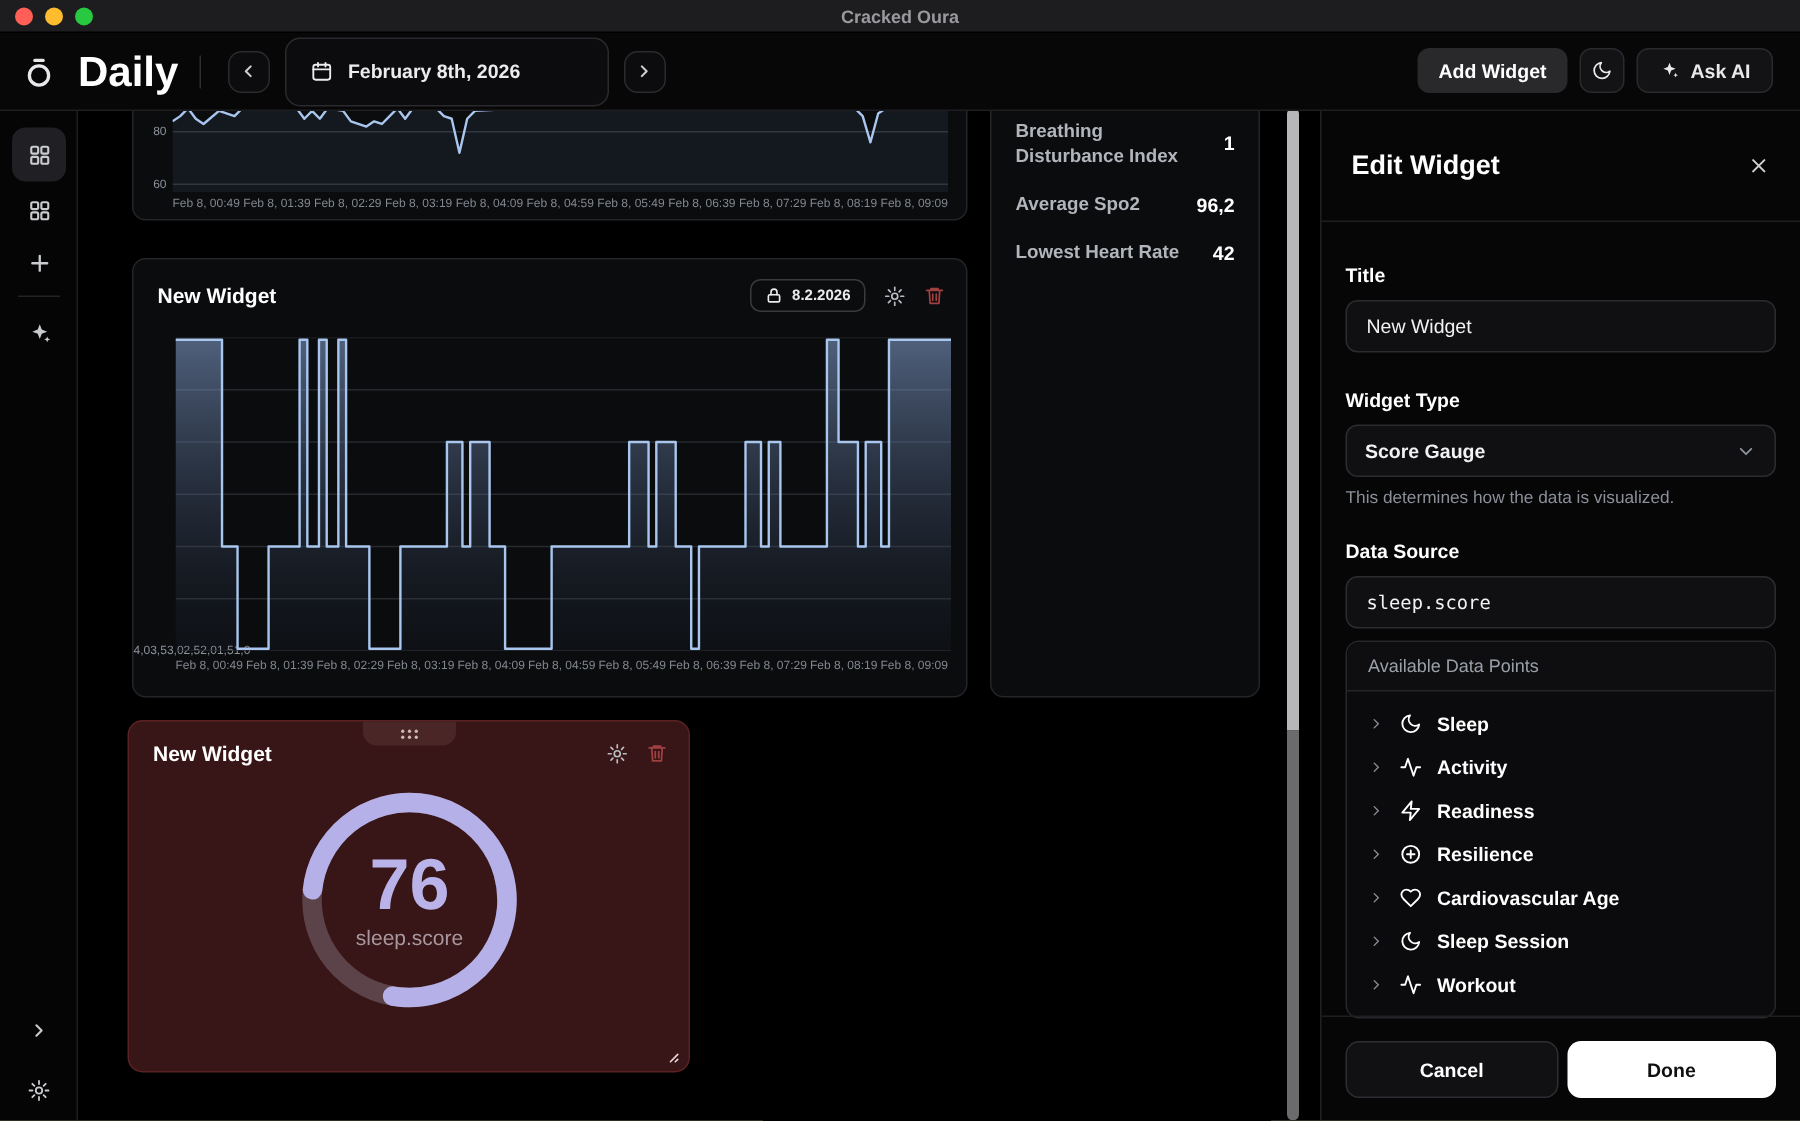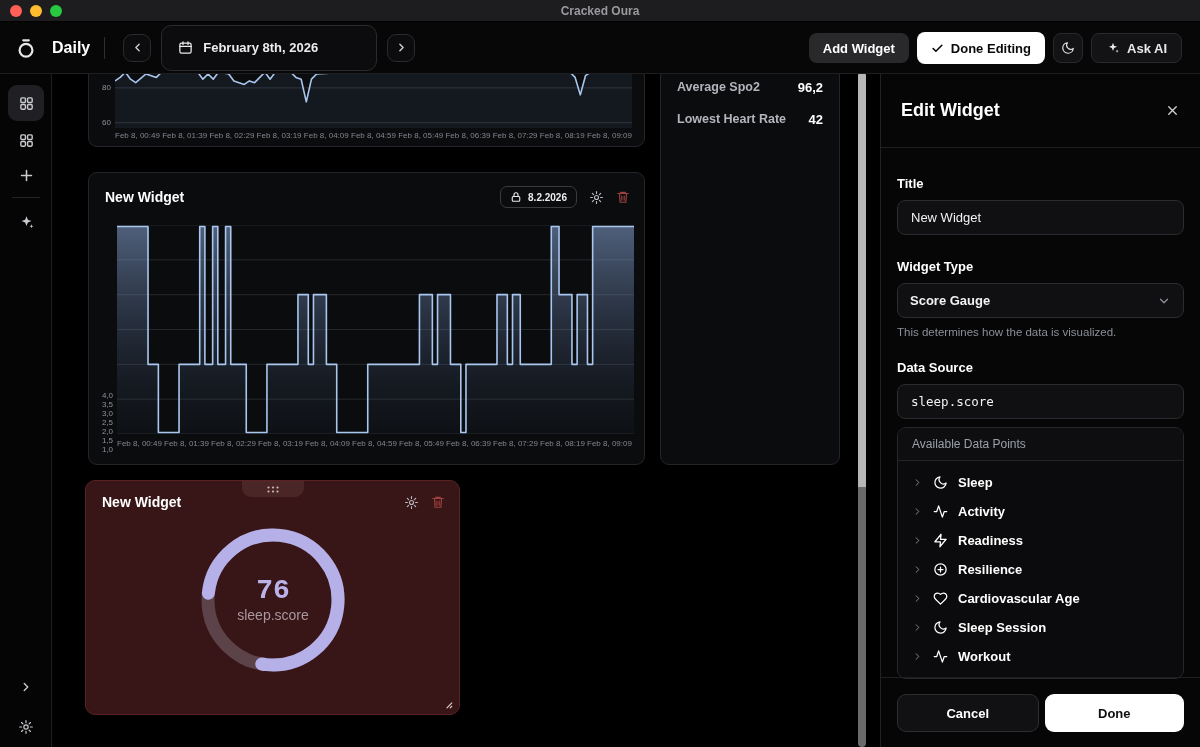--- a/index.html
+++ b/index.html
@@ -9,21 +9,21 @@
   
   .titlebar { position:relative; height:22px; background:#1d1d1f; border-bottom:1px solid #000; display:flex; align-items:center; justify-content:center; }
   .traffic { position:absolute; left:10px; top:5px; display:flex; gap:8px; }
   .dot { width:12px; height:12px; border-radius:50%; }
   .dot.red{background:#ff5f57;} .dot.yellow{background:#febc2e;} .dot.green{background:#28c840;}
   .win-title { font-size:12px; font-weight:700; color:#9a9a9e; }
 
   
   .header { position:relative; height:52px; background:#070708; border-bottom:1px solid #1e1e21; display:flex; align-items:center; }
   .logo-wrap { width:52px; display:flex; justify-content:center; color:#e8e8ea; }
-  .page-title { font-size:16px; font-weight:700; color:#fff; margin-right:14px; }
+  .page-title { font-size:28px; font-weight:700; color:#fff; margin-right:14px; }
   .hdr-divider { width:1px; height:22px; background:#2e2e32; margin-right:18px; }
   .chev-btn { width:28px; height:28px; border-radius:9px; border:1px solid #2b2b2f; background:#0c0c0e; color:#cfcfd2; display:flex; align-items:center; justify-content:center; cursor:pointer; }
   .date-pill { height:46px; margin:0 10px; padding:0 58px 0 16px; border-radius:10px; border:1px solid #2b2b2f; background:#0c0c0e; color:#ececee; display:flex; align-items:center; gap:10px; font-size:13px; font-weight:700; }
   .hdr-right { position:absolute; right:18px; top:10px; display:flex; align-items:center; gap:8px; }
   .btn { height:30px; border:none; border-radius:8px; padding:0 14px; font-size:13px; font-weight:700; display:flex; align-items:center; gap:7px; cursor:pointer; font-family:inherit; }
   .btn-gray { background:#29292c; color:#fff; }
   .btn-white { background:#fff; color:#0a0a0a; height:32px; }
   .btn-outline { background:#131316; border:1px solid #2a2a2e; color:#e9e9eb; }
   .icon-only { width:30px; padding:0; justify-content:center; }
 
@@ -52,30 +52,30 @@
   .stat-value { font-size:13px; font-weight:700; color:#fff; flex:none; }
 
   
   .card-sleep { left:36px; top:98px; width:557px; height:293px; }
   .widget-header { display:flex; align-items:center; justify-content:space-between; padding:13px 14px 0 16px; }
   .widget-title { font-size:14px; font-weight:700; color:#fff; }
   .widget-actions { display:flex; align-items:center; gap:12px; }
   .lock-pill { display:flex; align-items:center; gap:6px; border:1px solid #3a3a3f; border-radius:7px; padding:4px 9px; color:#ececee; font-size:10px; font-weight:700; cursor:pointer;text-align:center; }
   .icon-btn { color:#b9bcc2; cursor:pointer; display:flex; }
   .icon-btn.trash { color:#a04040; }
-  .sleep-ylabels { position:absolute; left:0; width:24px; top:64px; height:217px; display:flex; flex-direction:column; justify-content:flex-end; align-items:flex-end; font-size:8px; color:#8d929b; }
+  .sleep-ylabels { position:absolute; left:0; width:24px; top:48px; height:217px; display:flex; flex-direction:row; justify-content:space-between; align-items:flex-end; font-size:8px; color:#8d929b; }
   .sleep-svg { position:absolute; left:28px; right:12px; top:52px; height:209px; width:517px; }
   .card-sleep .xlabels { top:266px; }
 
   
   .card-gauge { left:33px; top:406px; width:375px; height:235px; background:#381516; border:1.5px solid #5a2222; border-radius:10px; }
   .drag-tab { position:absolute; left:50%; transform:translateX(-50%); top:0; width:62px; height:16px; background:#4a2726; border-radius:0 0 9px 9px; display:flex; align-items:center; justify-content:center; color:#cdb9b8; cursor:grab; }
   .gauge-wrap { position:absolute; left:112px; top:44px; width:150px; height:150px; }
   .gauge-center { position:absolute; inset:0; display:flex; flex-direction:column; align-items:center; justify-content:center; gap:2px; }
-  .gauge-score { font-size:28px; font-weight:700; color:#b9b3ea; line-height:1;font-family:Liberation Mono, monospace; }
+  .gauge-score { font-size:48px; font-weight:700; color:#b9b3ea; line-height:1; }
   .gauge-label { font-size:14px; color:#a8979f; }
   .resize-handle { position:absolute; right:5px; bottom:4px; color:#e8dada; cursor:nwse-resize; }
 
   
   .scrollbar { position:absolute; right:14px; top:-2px; width:8px; height:675px; }
   .sb-light { width:8px; height:415px; background:#b7b7b9; border-radius:4px 4px 0 0; }
   .sb-dark { width:8px; height:260px; background:#6b6b6e; border-radius:0 0 4px 4px; }
 
   
   .edit-panel { position:relative; width:320px; height:673px; background:#060607; border-left:1px solid #212124; flex:none; }
@@ -139,26 +139,20 @@
         </svg>
       <span>February 8th, 2026</span>
     </span>
     <span class="chev-btn">
       <svg class="ic" width="13" height="13" viewBox="0 0 24 24" fill="none" stroke="currentColor" stroke-width="2.6" stroke-linecap="round" stroke-linejoin="round">
           <path d="M9 6l6 6-6 6"></path>
         </svg>
     </span>
     <div class="hdr-right">
       <button class="btn btn-gray">Add Widget</button>
-      <button class="btn btn-white">
-        <svg class="ic" width="13" height="13" viewBox="0 0 24 24" fill="none" stroke="currentColor" stroke-width="3" stroke-linecap="round" stroke-linejoin="round">
-            <path d="M20 6 9 17l-5-5"></path>
-          </svg>
-        <span>Done Editing</span>
-      </button>
       <button class="btn btn-outline icon-only">
         <svg class="ic" width="14" height="14" viewBox="0 0 24 24" fill="none" stroke="currentColor" stroke-width="2" stroke-linecap="round" stroke-linejoin="round">
             <path d="M21 12.8A9 9 0 1 1 11.2 3a7 7 0 0 0 9.8 9.8z"></path>
           </svg>
       </button>
       <button class="btn btn-outline">
         <svg class="ic" width="14" height="14" viewBox="0 0 24 24" fill="currentColor" stroke="none">
             <path d="M12 3l1.9 5.1L19 10l-5.1 1.9L12 17l-1.9-5.1L5 10l5.1-1.9L12 3z"></path>
             <path d="M19 14.5l.8 2 2 .8-2 .8-.8 2-.8-2-2-.8 2-.8.8-2z"></path>
           </svg>
@@ -232,20 +226,24 @@
             <span>Feb 8, 05:49</span>
             <span>Feb 8, 06:39</span>
             <span>Feb 8, 07:29</span>
             <span>Feb 8, 08:19</span>
             <span>Feb 8, 09:09</span>
           </div>
       </section>
 
       <section class="card card-stats">
         <div class="stats-list">
+            <div class="stat-row">
+              <span class="stat-label">Breathing Disturbance Index</span>
+              <span class="stat-value">1</span>
+            </div>
             <div class="stat-row">
               <span class="stat-label">Average Spo2</span>
               <span class="stat-value">96,2</span>
             </div>
             <div class="stat-row">
               <span class="stat-label">Lowest Heart Rate</span>
               <span class="stat-value">42</span>
             </div>
           </div>
       </section>

